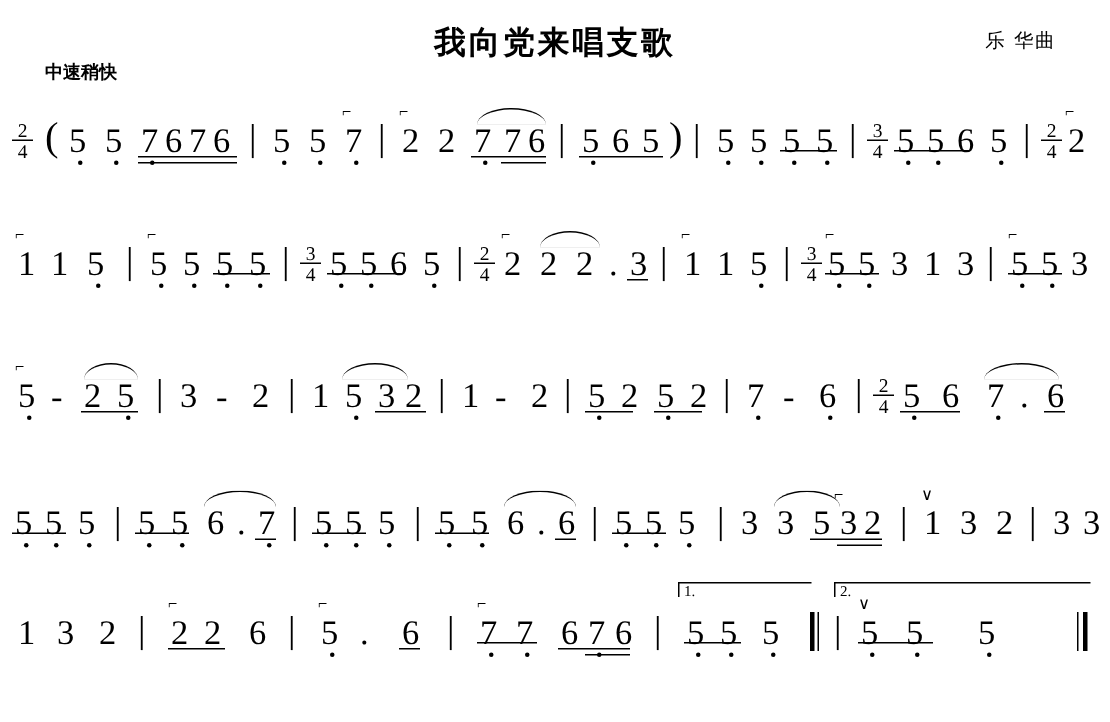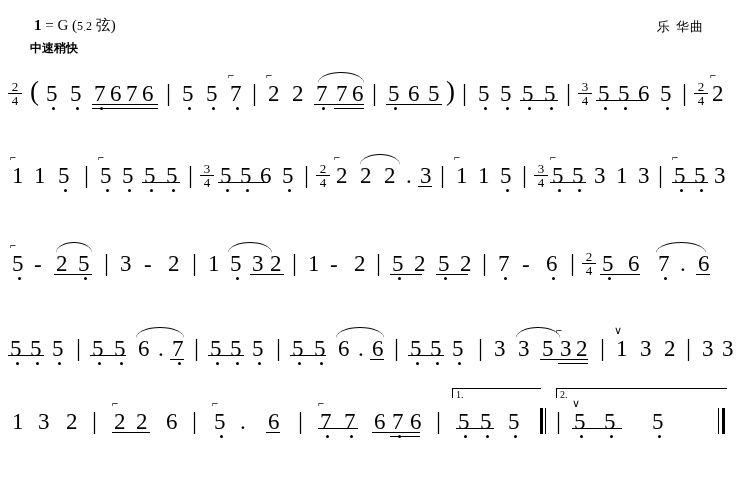--- a/index.html
+++ b/index.html
@@ -157,25 +157,22 @@
     color: #e8392e;
     letter-spacing: 0.5px;
     font-weight: 500;
   }
 </style>
 </head>
 <body>
 
 <div id="sheet">
 
-  <div class="key-sig">
-    <span class="num1">1</span> <span>=</span> <span>G</span>
-    <span class="paren">(</span><span style="font-size:12px">5</span><sub>·</sub><span style="font-size:12px">2</span> 弦<span class="paren">)</span>
-  </div>
   <div class="tempo">中速稍快</div>
+  <div class="title">我向党来唱支歌</div>
   <div class="composer">乐  华曲</div>
 
   <div class="system" style="top:70px;">
     <div class="timesig" style="left:8px; top:10px;">
       <span class="num">2</span>
       <span class="den">4</span>
     </div>
 
     <div class="tok paren" style="left:30px; top:8px;">(</div>
 

